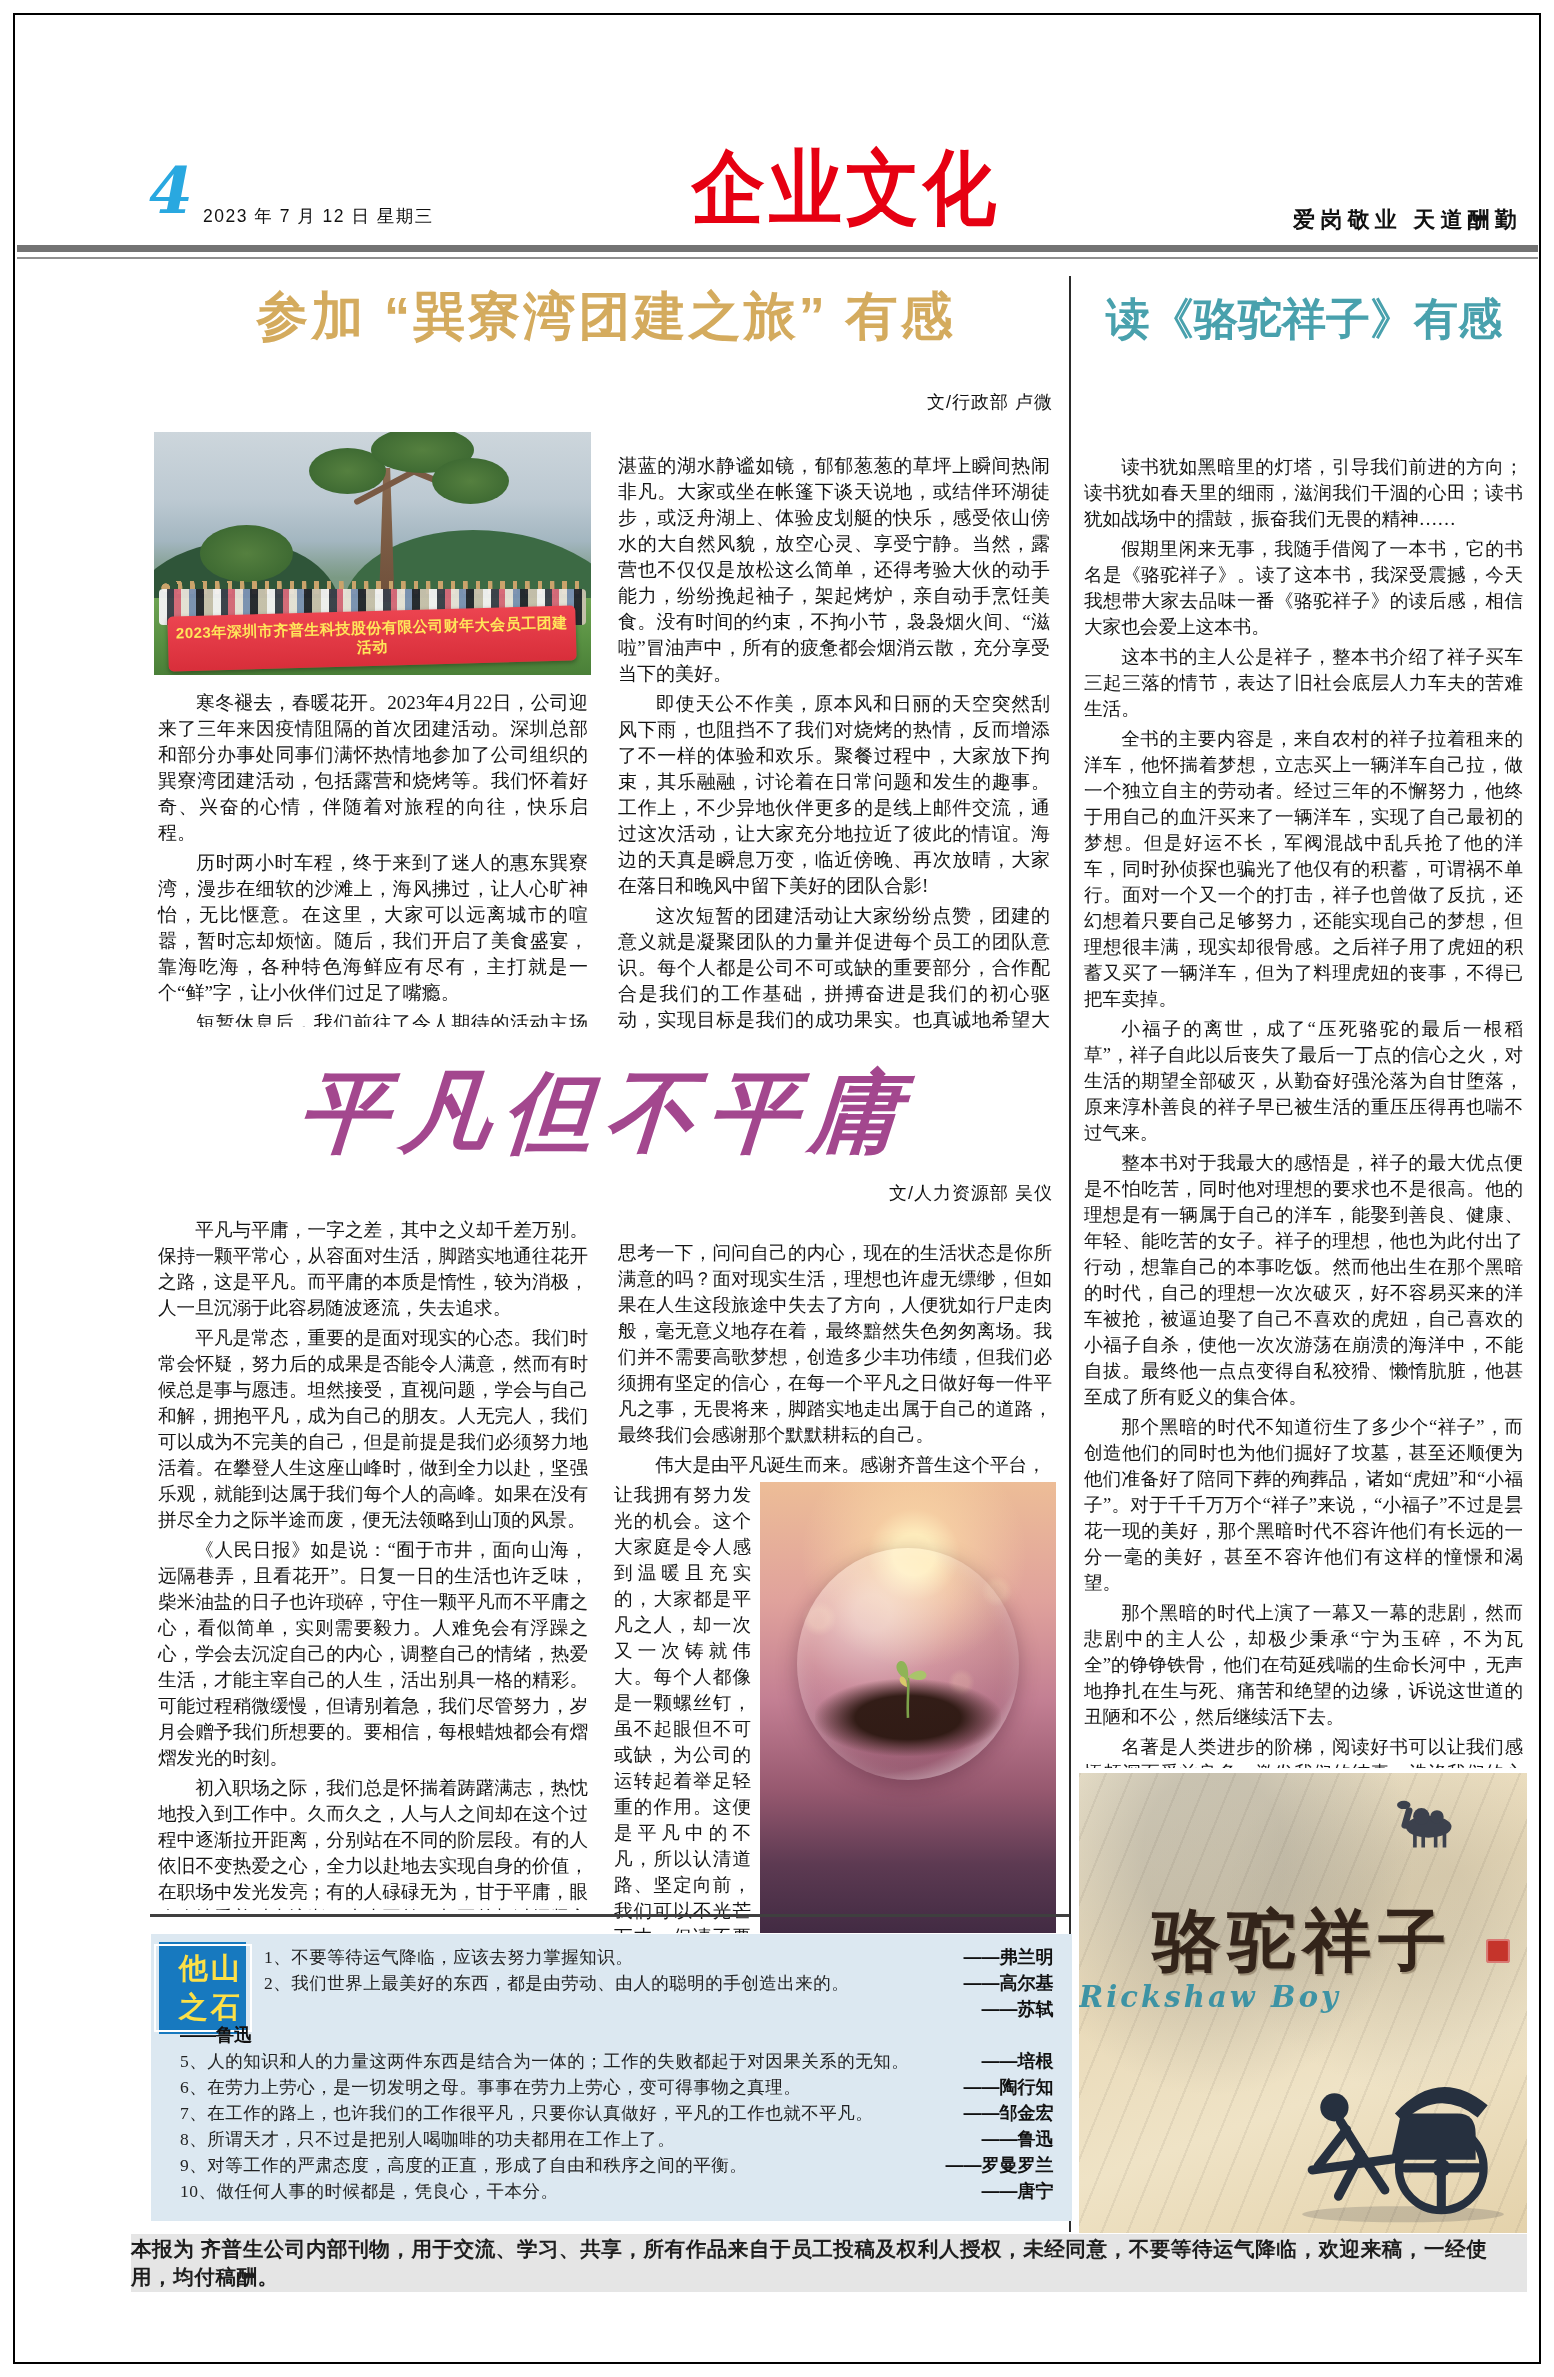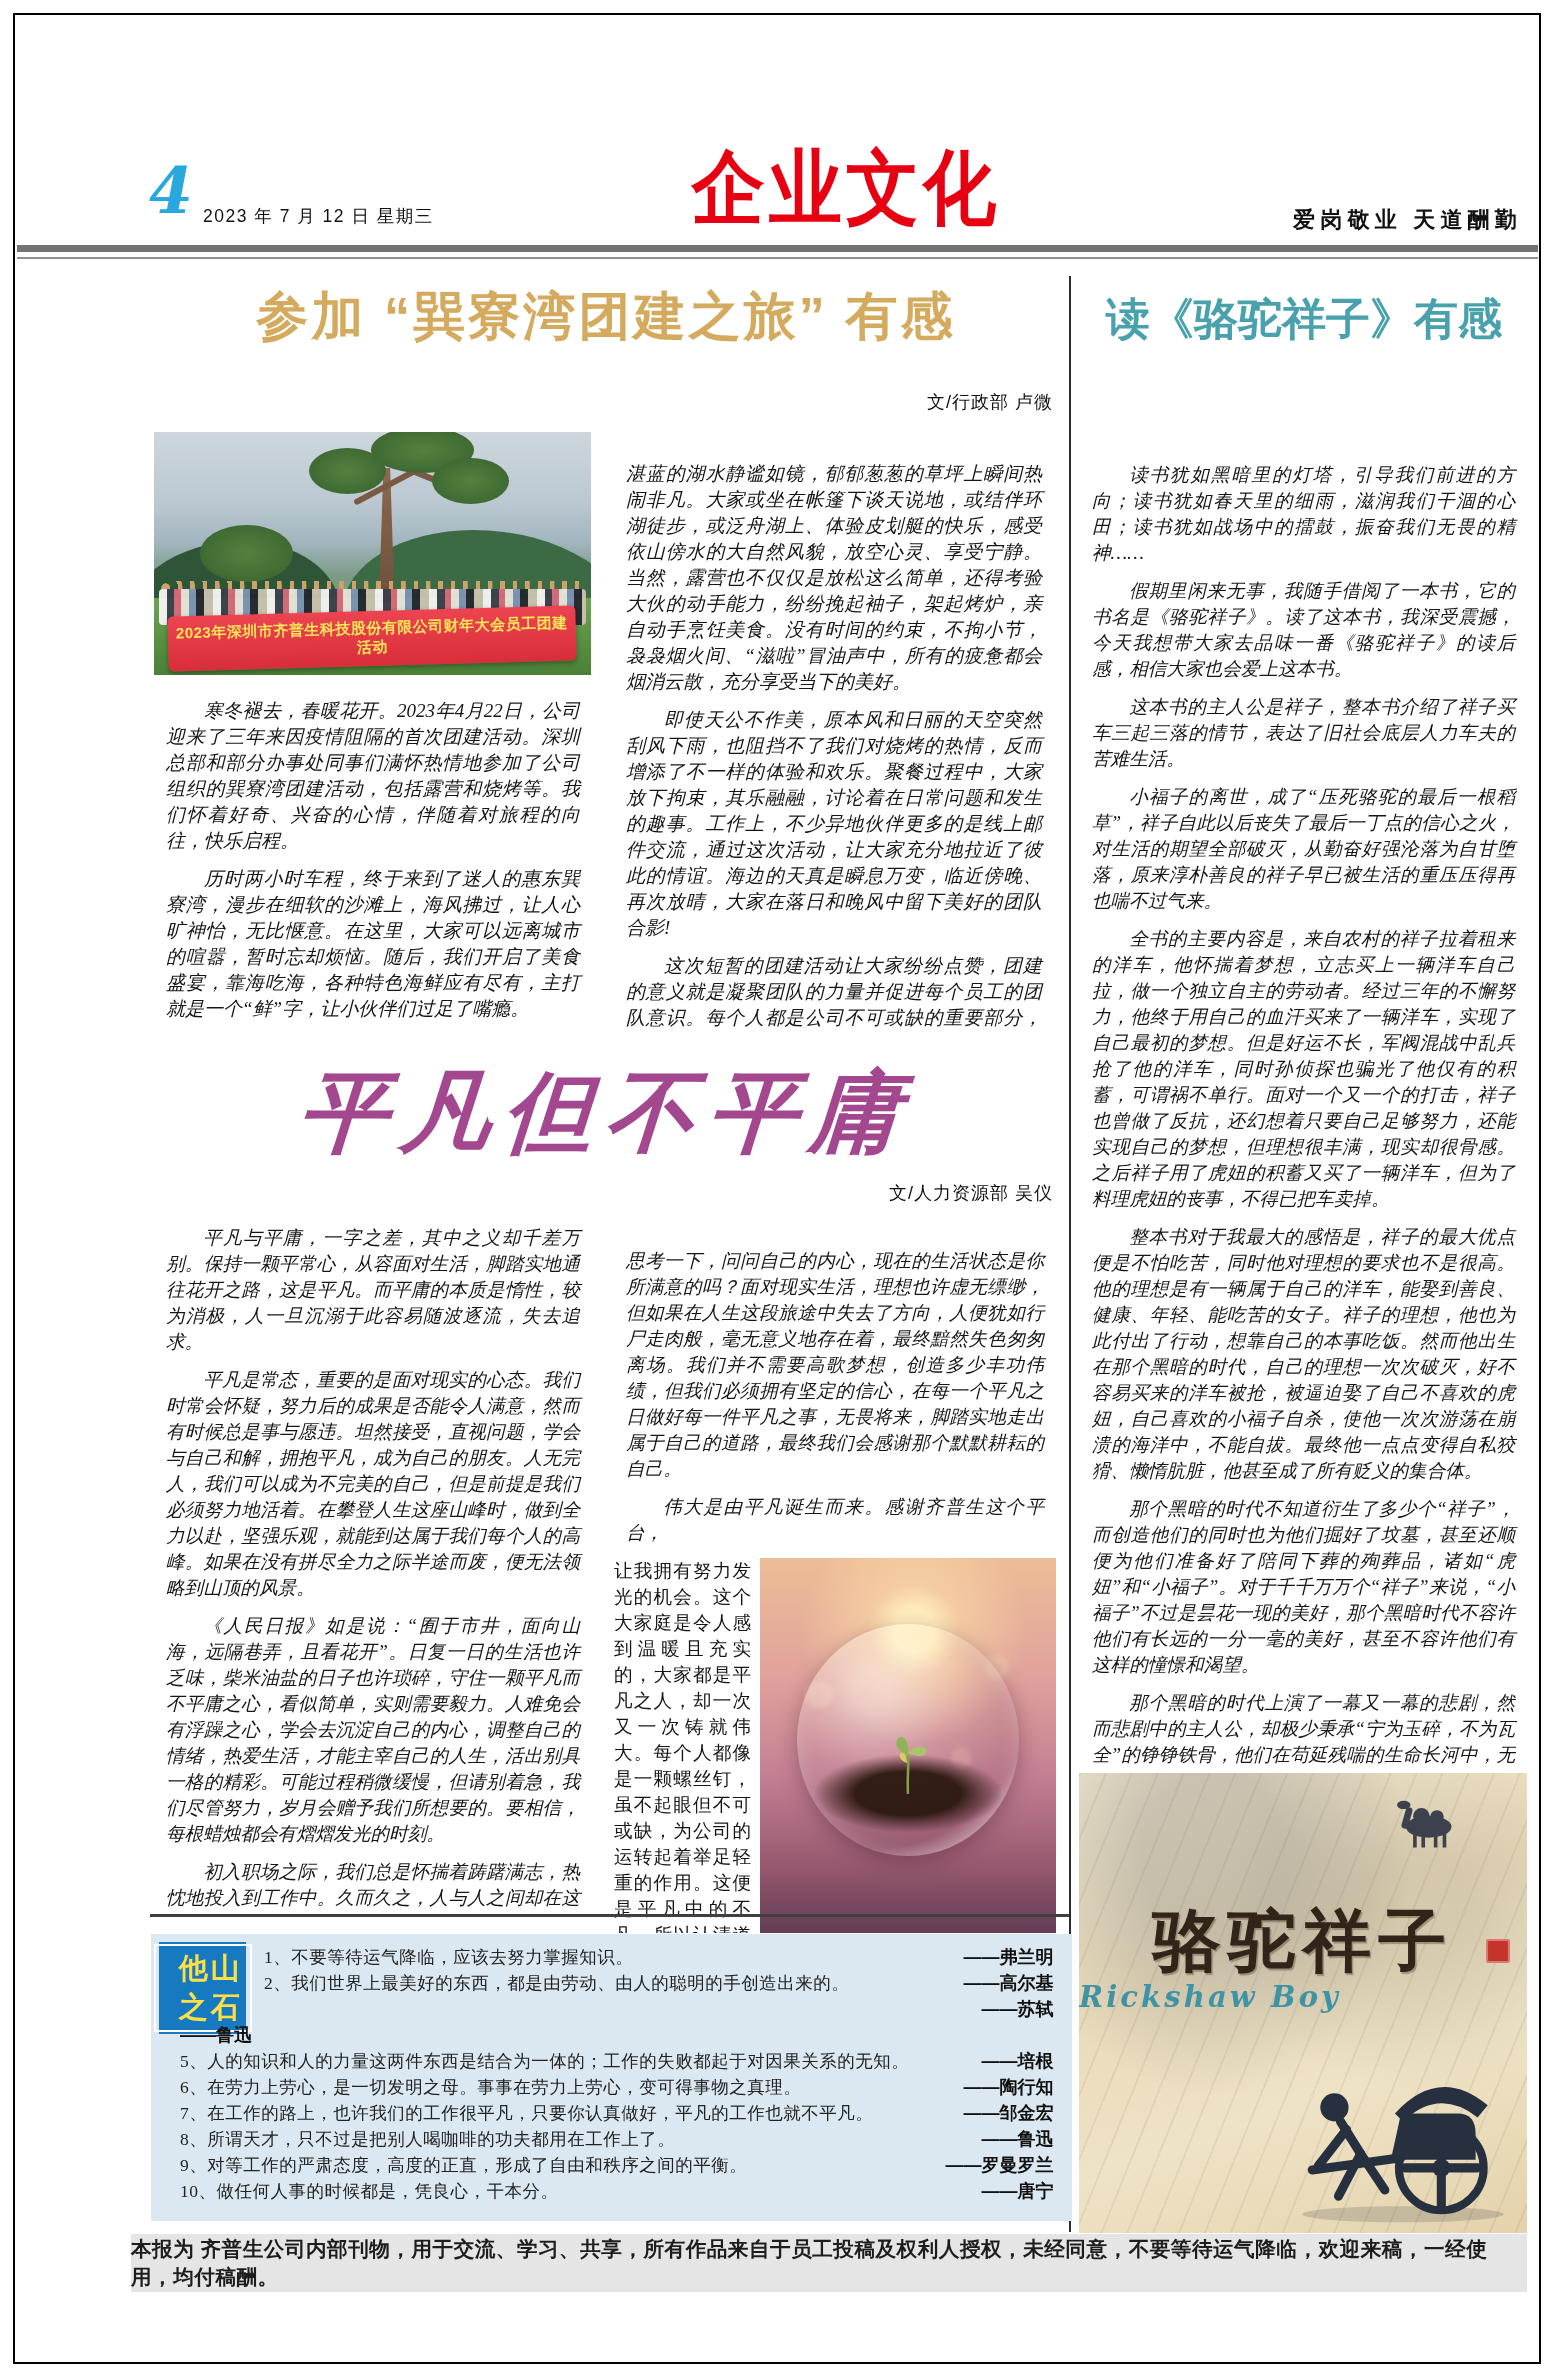--- a/index.html
+++ b/index.html
@@ -17,21 +17,21 @@
   .v-divider{left:1069px;top:276px;width:1.5px;height:1956px;background:#2c2c2c;}
   
   .a1-title{left:149px;top:282px;width:914px;text-align:center;font:bold 52px "Liberation Sans","DejaVu Sans",sans-serif;color:#d4ab5e;letter-spacing:3.1px;white-space:nowrap;}
   .a3-title{left:1077px;top:290px;width:454px;text-align:center;font:bold 44px "Liberation Sans","DejaVu Sans",sans-serif;color:#49a1ad;white-space:nowrap;}
   .byline{font:18px "Liberation Sans","DejaVu Sans",sans-serif;color:#111;text-align:right;letter-spacing:1px;}
   .a1-byline{left:614px;top:390px;width:439px;}
   .a2-title{left:149px;top:1053px;width:914px;text-align:center;font-family:"DejaVu Serif",serif;font-style:italic;font-weight:bold;font-size:89px;color:#a3478e;transform:skewX(-4deg);letter-spacing:13.4px;}
   .a2-byline{left:614px;top:1181px;width:439px;}
   
   .coltext{font-size:19px;line-height:26px;text-align:justify;overflow:hidden;word-break:break-all;}
-  .coltext p{margin:12px;font-style:italic;}
+  .coltext p{margin:4px;}
   .ind{text-indent:2em;}
   .a1c1{left:154px;top:686px;width:438px;height:341px;}
   .a1c2{left:614px;top:449px;width:440px;height:580px;}
   .a2c1{left:154px;top:1213px;width:438px;height:697px;font-size:18.6px;line-height:26px;}
   .a2c2{left:614px;top:1236px;width:442px;height:697px;font-size:18.6px;line-height:26px;}
   .a3col{left:1080px;top:450px;width:447px;height:1318px;font-size:18.6px;line-height:26px;}
   .wrap-row{display:flex;gap:8.3px;margin-top:3.1px;height:455px;}
   .narrow{width:138px;text-align:justify;letter-spacing:1px;}
   
   .photo{left:154px;top:432px;width:437px;height:243px;overflow:hidden;background:linear-gradient(180deg,#cdd6dc 0%,#bcc9d2 28%,#a3b6c0 45%,#8aa49b 54%,#7b9a84 60%);}
@@ -124,22 +124,22 @@
   <p>湛蓝的湖水静谧如镜，郁郁葱葱的草坪上瞬间热闹非凡。大家或坐在帐篷下谈天说地，或结伴环湖徒步，或泛舟湖上、体验皮划艇的快乐，感受依山傍水的大自然风貌，放空心灵、享受宁静。当然，露营也不仅仅是放松这么简单，还得考验大伙的动手能力，纷纷挽起袖子，架起烤炉，亲自动手烹饪美食。没有时间的约束，不拘小节，袅袅烟火间、“滋啦”冒油声中，所有的疲惫都会烟消云散，充分享受当下的美好。</p>
   <p class="ind">即使天公不作美，原本风和日丽的天空突然刮风下雨，也阻挡不了我们对烧烤的热情，反而增添了不一样的体验和欢乐。聚餐过程中，大家放下拘束，其乐融融，讨论着在日常问题和发生的趣事。工作上，不少异地伙伴更多的是线上邮件交流，通过这次活动，让大家充分地拉近了彼此的情谊。海边的天真是瞬息万变，临近傍晚、再次放晴，大家在落日和晚风中留下美好的团队合影!</p>
   <p class="ind">这次短暂的团建活动让大家纷纷点赞，团建的意义就是凝聚团队的力量并促进每个员工的团队意识。每个人都是公司不可或缺的重要部分，合作配合是我们的工作基础，拼搏奋进是我们的初心驱动，实现目标是我们的成功果实。也真诚地希望大家能通过这次的团建活动，在以后的工作中能够配合得更加默契，共创辉煌未来!</p>
 </div>
 
 <div class="abs a3-title">读《骆驼祥子》有感</div>
 <div class="abs coltext a3col">
   <p class="ind">读书犹如黑暗里的灯塔，引导我们前进的方向；读书犹如春天里的细雨，滋润我们干涸的心田；读书犹如战场中的擂鼓，振奋我们无畏的精神……</p>
   <p class="ind">假期里闲来无事，我随手借阅了一本书，它的书名是《骆驼祥子》。读了这本书，我深受震撼，今天我想带大家去品味一番《骆驼祥子》的读后感，相信大家也会爱上这本书。</p>
   <p class="ind">这本书的主人公是祥子，整本书介绍了祥子买车三起三落的情节，表达了旧社会底层人力车夫的苦难生活。</p>
+  <p class="ind">全书的主要内容是，来自农村的祥子拉着租来的洋车，他怀揣着梦想，立志买上一辆洋车自己拉，做一个独立自主的劳动者。经过三年的不懈努力，他终于用自己的血汗买来了一辆洋车，实现了自己最初的梦想。但是好运不长，军阀混战中乱兵抢了他的洋车，同时孙侦探也骗光了他仅有的积蓄，可谓祸不单行。面对一个又一个的打击，祥子也曾做了反抗，还幻想着只要自己足够努力，还能实现自己的梦想，但理想很丰满，现实却很骨感。之后祥子用了虎妞的积蓄又买了一辆洋车，但为了料理虎妞的丧事，不得已把车卖掉。</p>
   <p class="ind">小福子的离世，成了“压死骆驼的最后一根稻草”，祥子自此以后丧失了最后一丁点的信心之火，对生活的期望全部破灭，从勤奋好强沦落为自甘堕落，原来淳朴善良的祥子早已被生活的重压压得再也喘不过气来。</p>
-  <p class="ind">全书的主要内容是，来自农村的祥子拉着租来的洋车，他怀揣着梦想，立志买上一辆洋车自己拉，做一个独立自主的劳动者。经过三年的不懈努力，他终于用自己的血汗买来了一辆洋车，实现了自己最初的梦想。但是好运不长，军阀混战中乱兵抢了他的洋车，同时孙侦探也骗光了他仅有的积蓄，可谓祸不单行。面对一个又一个的打击，祥子也曾做了反抗，还幻想着只要自己足够努力，还能实现自己的梦想，但理想很丰满，现实却很骨感。之后祥子用了虎妞的积蓄又买了一辆洋车，但为了料理虎妞的丧事，不得已把车卖掉。</p>
   <p class="ind">整本书对于我最大的感悟是，祥子的最大优点便是不怕吃苦，同时他对理想的要求也不是很高。他的理想是有一辆属于自己的洋车，能娶到善良、健康、年轻、能吃苦的女子。祥子的理想，他也为此付出了行动，想靠自己的本事吃饭。然而他出生在那个黑暗的时代，自己的理想一次次破灭，好不容易买来的洋车被抢，被逼迫娶了自己不喜欢的虎妞，自己喜欢的小福子自杀，使他一次次游荡在崩溃的海洋中，不能自拔。最终他一点点变得自私狡猾、懒惰肮脏，他甚至成了所有贬义的集合体。</p>
   <p class="ind">那个黑暗的时代不知道衍生了多少个“祥子”，而创造他们的同时也为他们掘好了坟墓，甚至还顺便为他们准备好了陪同下葬的殉葬品，诸如“虎妞”和“小福子”。对于千千万万个“祥子”来说，“小福子”不过是昙花一现的美好，那个黑暗时代不容许他们有长远的一分一毫的美好，甚至不容许他们有这样的憧憬和渴望。</p>
   <p class="ind">那个黑暗的时代上演了一幕又一幕的悲剧，然而悲剧中的主人公，却极少秉承“宁为玉碎，不为瓦全”的铮铮铁骨，他们在苟延残喘的生命长河中，无声地挣扎在生与死、痛苦和绝望的边缘，诉说这世道的丑陋和不公，然后继续活下去。</p>
   <p class="ind">名著是人类进步的阶梯，阅读好书可以让我们感悟颇深而受益良多，激发我们的纯真，洗涤我们的心灵，充实我们的人生。让我们共同徜徉在“好读书、读好书”的海洋中，享受这一份自由和美好吧!</p>
 </div>
 
 <div class="abs a2-title">平凡但不平庸</div>
 <div class="abs byline a2-byline">文/人力资源部  吴仪</div>
 
 <div class="abs coltext a2c1">

